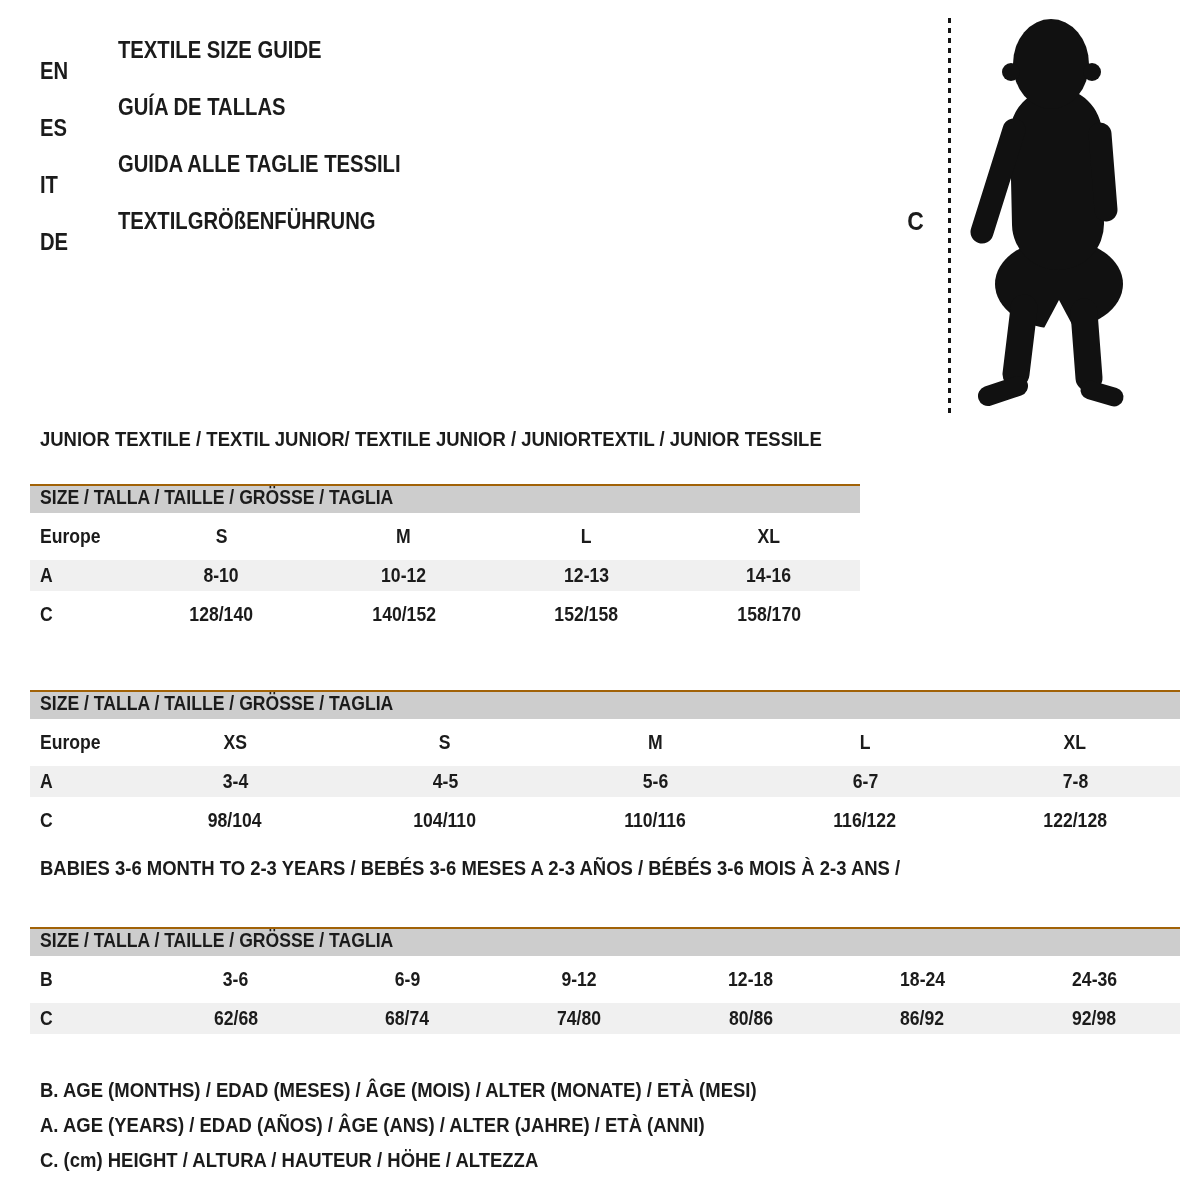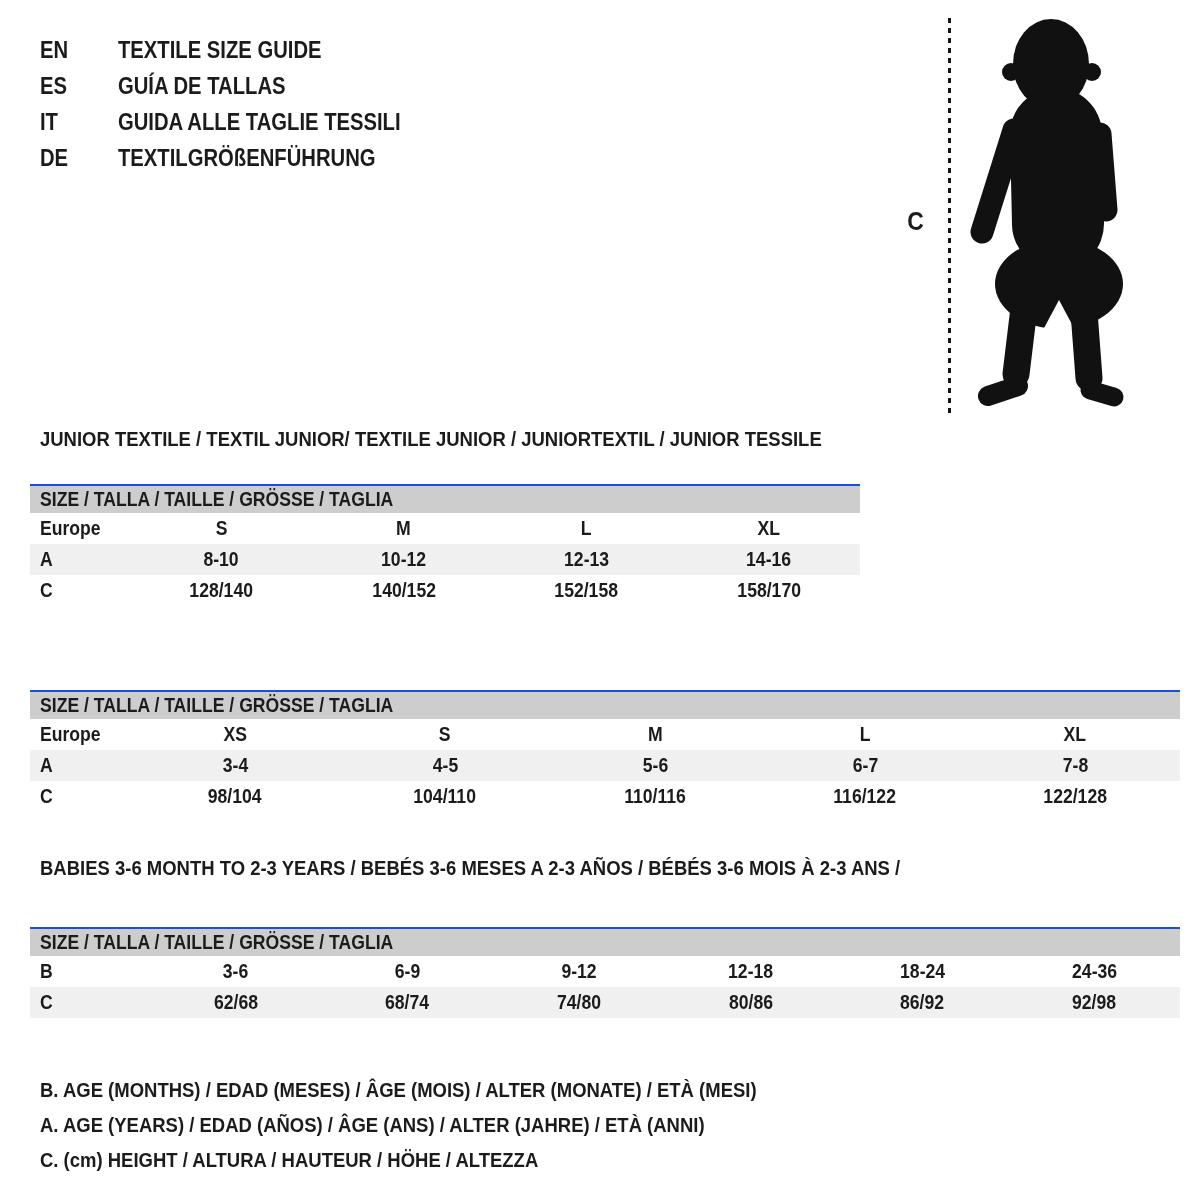--- a/index.html
+++ b/index.html
@@ -7,37 +7,37 @@
     position:relative;width:1200px;height:1200px;background:#ffffff;overflow:hidden;
     font-family:"Liberation Sans","DejaVu Sans",sans-serif;font-weight:bold;color:#1b1b1b;
   }
   .abs{position:absolute;}
   .cond{display:inline-block;transform:scaleX(0.88);transform-origin:center;white-space:nowrap;}
   .ol{transform-origin:left center;}
 
   
   .lang-block{left:40px;top:32px;}
   .lang-row{display:flex;line-height:36px;font-size:23px;}
-  .lang-code{width:78px;}
+  .lang-code{width:78px;margin-top:21px;}
 
   
   .dash-line{left:948px;top:18px;width:3px;height:398px;
     background:repeating-linear-gradient(to bottom,#151515 0 5px,transparent 5px 10px);}
   .c-label{left:906px;top:206px;font-size:26px;}
   .baby-svg{left:960px;top:12px;}
 
   
   .sec-title{font-size:21px;line-height:31px;white-space:nowrap;}
   .sub{font-size:13px;vertical-align:-4px;}
 
   
   .tbl{background:#fff;}
-  .band{height:29px;background:#cdcdcd;border-top:2px solid #1d4ed8;
-    display:flex;align-items:center;padding-left:10px;font-size:20px;box-sizing:border-box;}
-  .trow{display:grid;align-items:center;height:31px;font-size:20px;}
+  .band{height:29px;background:#cdcdcd;border-top:2px solid #a16207;
+    display:flex;padding-left:10px;font-size:20px;box-sizing:border-box;}
+  .trow{display:grid;align-items:center;height:31px;font-size:20px;margin-top:8px;}
   .alt{background:#f0f0f0;}
   .g4{grid-template-columns:100px 1fr 1fr 1fr 1fr;}
   .g5{grid-template-columns:100px repeat(5,1fr);}
   .g6{grid-template-columns:120px repeat(6,1fr);}
   .lblcell{padding-left:10px;text-align:left;}
   .valcell{text-align:center;}
 
   
   .notes{left:40px;top:1072px;}
   .note-line{line-height:35px;font-size:21px;white-space:nowrap;}

